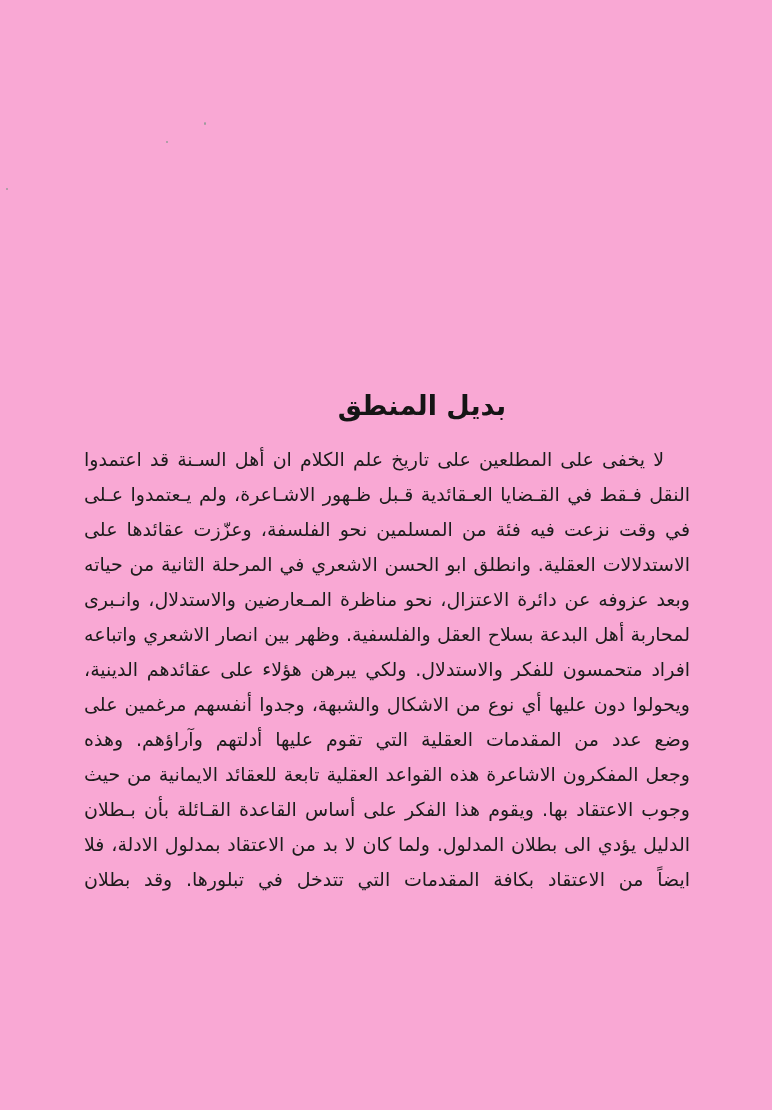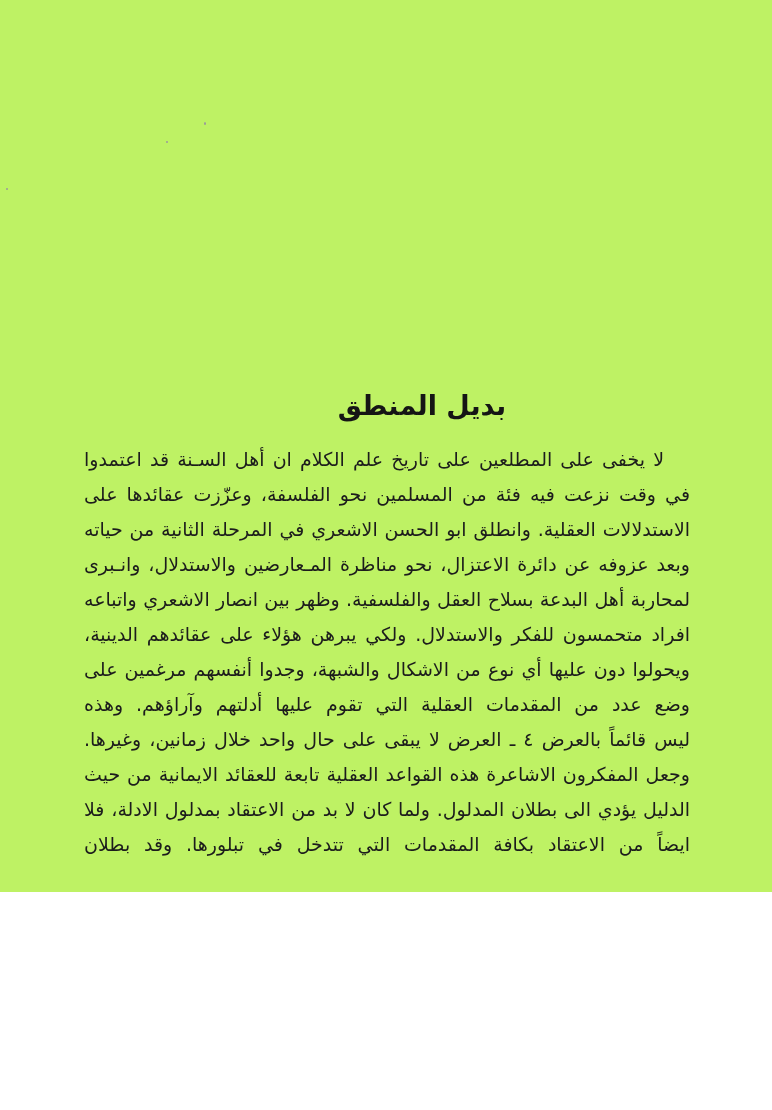--- a/index.html
+++ b/index.html
@@ -3,22 +3,22 @@
 <meta charset="utf-8">
 <style>
   html, body {
     margin: 0;
     padding: 0;
     background: #ffffff;
   }
   .page {
     position: relative;
     width: 772px;
-    height: 892px;
-    background: #bef264;
+    height: 1110px;
+    background: #f9a8d4;
     overflow: hidden;
     font-family: "DejaVu Sans", sans-serif;
   }
   .chapter-title {
     position: absolute;
     top: 372px;
     left: 0;
     width: 772px;
     text-align: center;
     transform: translateX(36px);
@@ -62,26 +62,27 @@
 <div class="page">
 
   <span class="speck" id="speck1"></span>
   <span class="speck" id="speck2"></span>
   <span class="speck" id="speck3"></span>
 
   <h1 class="chapter-title">بديل المنطق</h1>
 
   <div class="body-text">
     <div class="text-line first-line">لا يخفى على المطلعين على تاريخ علم الكلام ان أهل السـنة قد اعتمدوا عـلى</div>
+    <div class="text-line">النقل فـقط في القـضايا العـقائدية قـبل ظـهور الاشـاعرة، ولم يـعتمدوا عـلى</div>
     <div class="text-line">في وقت نزعت فيه فئة من المسلمين نحو الفلسفة، وعزّزت عقائدها على أساس</div>
     <div class="text-line">الاستدلالات العقلية. وانطلق ابو الحسن الاشعري في المرحلة الثانية من حياته</div>
     <div class="text-line">وبعد عزوفه عن دائرة الاعتزال، نحو مناظرة المـعارضين والاستدلال، وانـبرى</div>
     <div class="text-line">لمحاربة أهل البدعة بسلاح العقل والفلسفية. وظهر بين انصار الاشعري واتباعه</div>
     <div class="text-line">افراد متحمسون للفكر والاستدلال. ولكي يبرهن هؤلاء على عقائدهم الدينية،</div>
     <div class="text-line">ويحولوا دون عليها أي نوع من الاشكال والشبهة، وجدوا أنفسهم مرغمين على</div>
     <div class="text-line">وضع عدد من المقدمات العقلية التي تقوم عليها أدلتهم وآراؤهم. وهذه المقدمات</div>
-    <div class="text-line">ليس قائماً بالعرض ٤ ـ العرض لا يبقى على حال واحد خلال زمانين، وغيرها.</div>
     <div class="text-line">وجعل المفكرون الاشاعرة هذه القواعد العقلية تابعة للعقائد الايمانية من حيث</div>
+    <div class="text-line">وجوب الاعتقاد بها. ويقوم هذا الفكر على أساس القاعدة القـائلة بأن بـطلان</div>
     <div class="text-line">الدليل يؤدي الى بطلان المدلول. ولما كان لا بد من الاعتقاد بمدلول الادلة، فلا بد</div>
     <div class="text-line">ايضاً من الاعتقاد بكافة المقدمات التي تتدخل في تبلورها. وقد بطلان المفكرون</div>
   </div>
 
 </div>
 
 </body></html>

